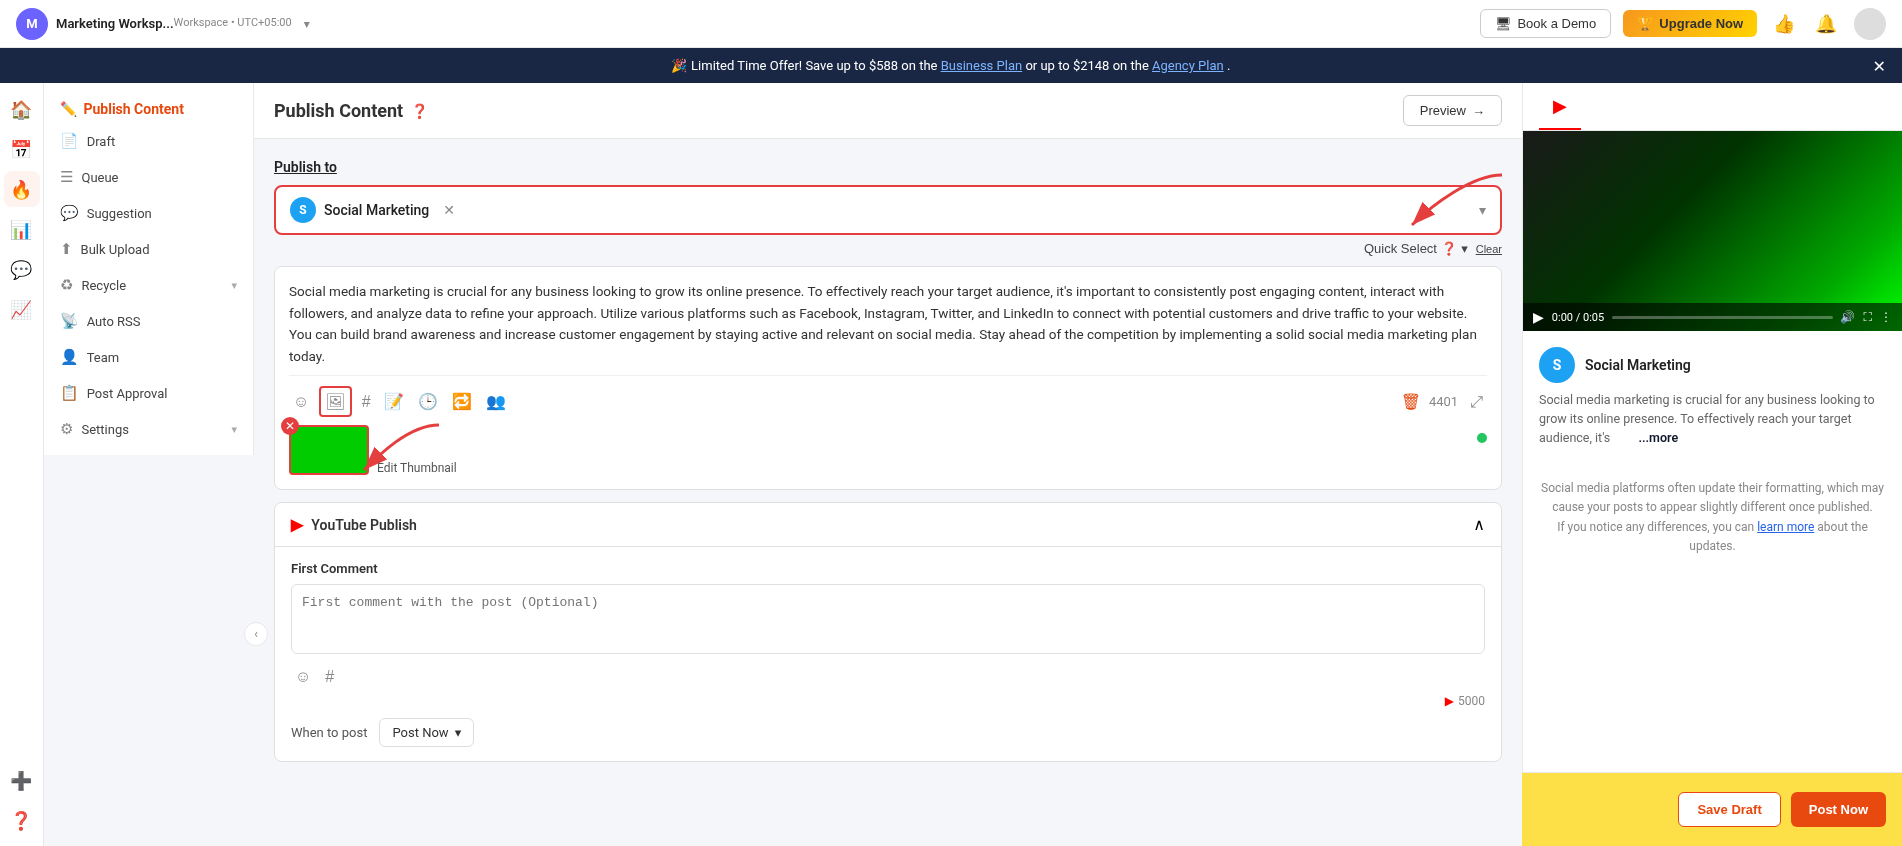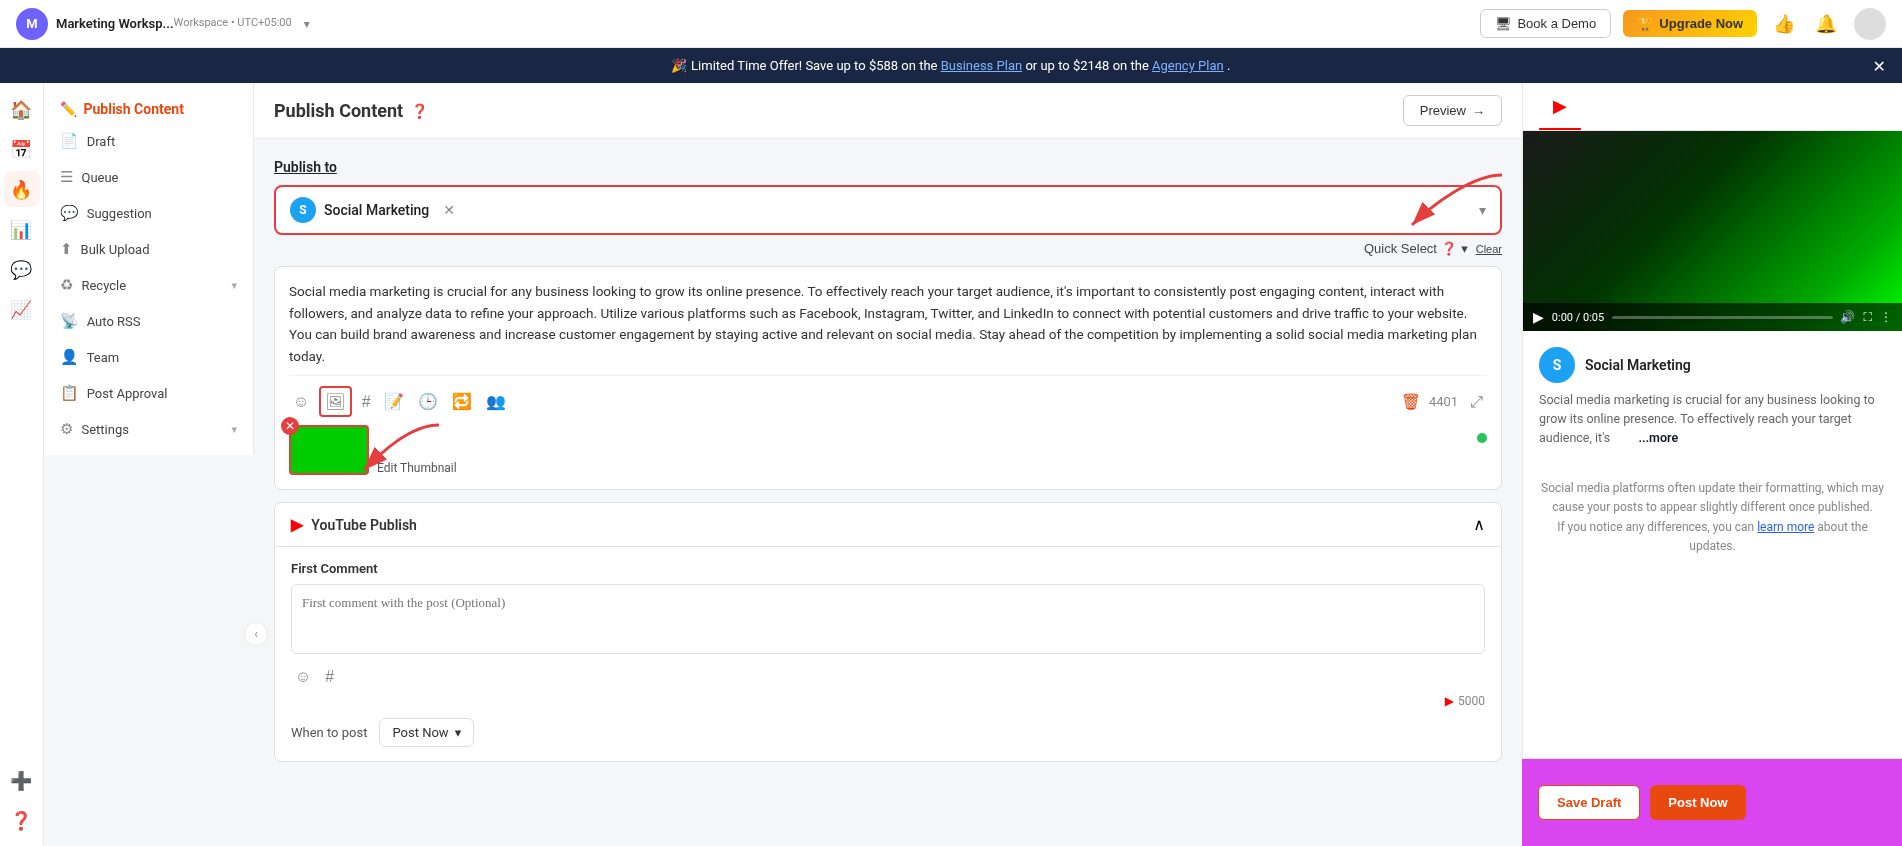--- a/index.html
+++ b/index.html
@@ -268,21 +268,21 @@
       display: flex; align-items: center; gap: 8px;
       font-size: 14px; font-weight: 600; color: #333;
     }
     .yt-icon { color: #ff0000; font-size: 16px; }
     .yt-options-body { padding: 14px 16px; }
     .field-label { font-size: 13px; font-weight: 600; color: #333; margin-bottom: 8px; }
     .comment-textarea {
       width: 100%; min-height: 70px;
       border: 1px solid #e0e0e0; border-radius: 6px;
       padding: 10px; font-size: 13px; color: #999;
-      resize: none; outline: none; font-family: Liberation Serif, serif;
+      resize: none; outline: none; font-family: Liberation Mono, monospace;
     }
     .comment-toolbar {
       display: flex; align-items: center; gap: 6px; margin-top: 6px;
     }
     .comment-char-count {
       text-align: right; font-size: 12px; color: #888; margin-top: 4px;
       display: flex; align-items: center; justify-content: flex-end; gap: 4px;
     }
     .yt-count-icon { color: #ff0000; font-size: 12px; }
 
@@ -631,16 +631,16 @@
         <br>
         <span>If you notice any differences, you can </span>
         <a href="#">learn more</a>
         <span> about the updates.</span>
       </div>
     </div>
 
   </div>
 </div>
 
-<div style="position:fixed;bottom:0;right:0;width:380px;background:#d946ef;border-top:1px solid #e8e8e8;padding:26px 16px;display:flex;justify-content:flex-start;gap:10px;z-index:50;">
+<div style="position:fixed;bottom:0;right:0;width:380px;background:#fde047;border-top:1px solid #e8e8e8;padding:19px 16px;display:flex;justify-content:flex-end;gap:10px;z-index:50;">
   <button class="btn-save-draft">Save Draft</button>
   <button class="btn-post-now">Post Now</button>
 </div>
 
 </body></html>

